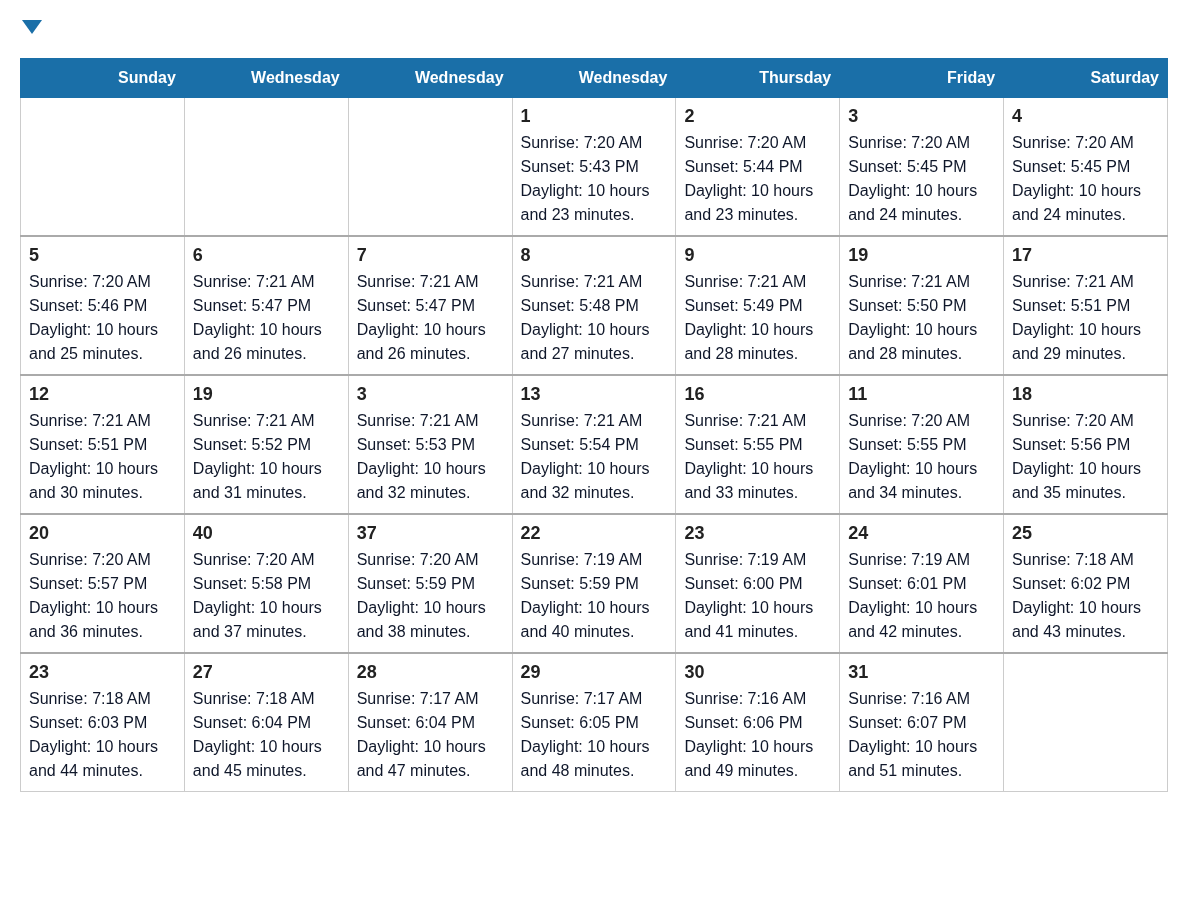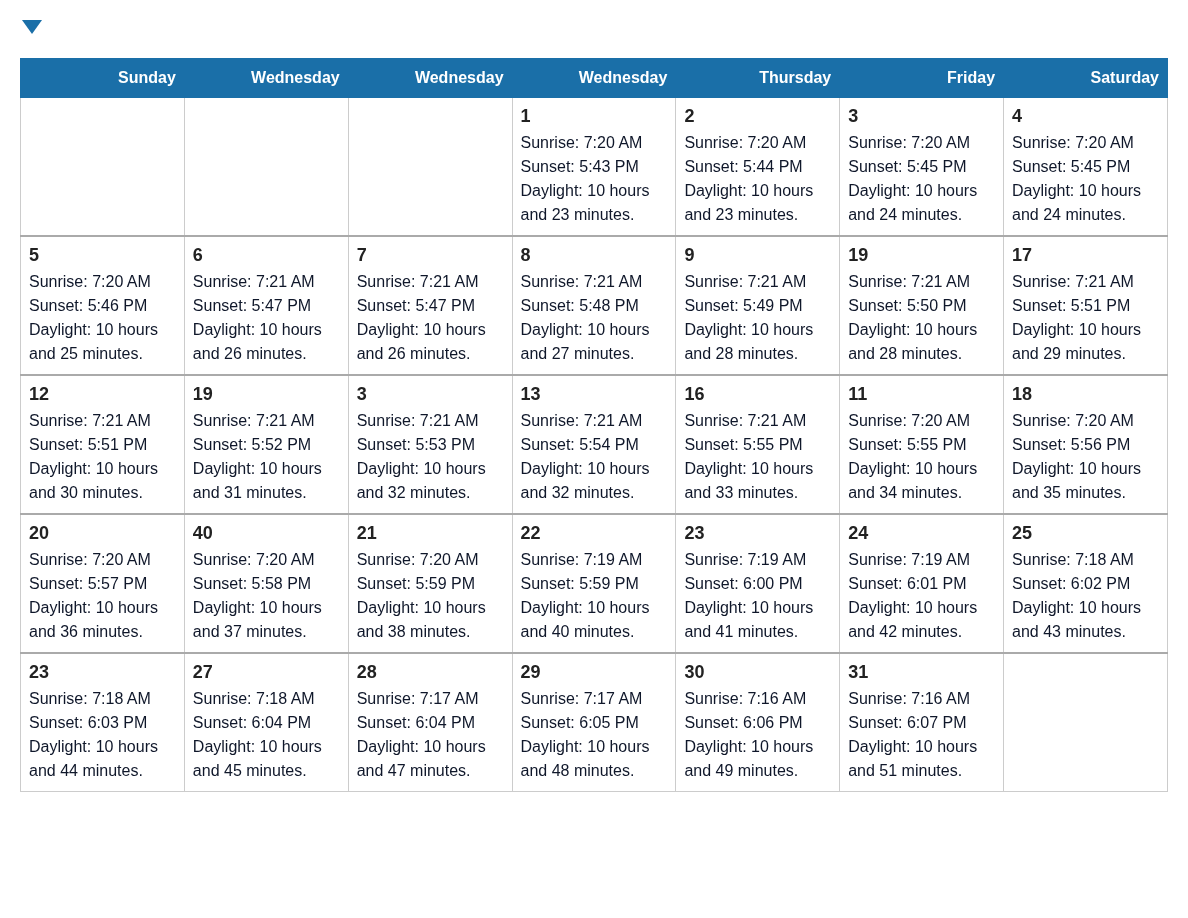--- a/index.html
+++ b/index.html
@@ -272,21 +272,21 @@
 and 36 minutes.</div>
         </td>
         <td>
           <div class="day-number">40</div>
           <div class="day-info" style="white-space: pre-line;">Sunrise: 7:20 AM
 Sunset: 5:58 PM
 Daylight: 10 hours
 and 37 minutes.</div>
         </td>
         <td>
-          <div class="day-number">21</div>
+          <div class="day-number">37</div>
           <div class="day-info" style="white-space: pre-line;">Sunrise: 7:20 AM
 Sunset: 5:59 PM
 Daylight: 10 hours
 and 38 minutes.</div>
         </td>
         <td>
           <div class="day-number">22</div>
           <div class="day-info" style="white-space: pre-line;">Sunrise: 7:19 AM
 Sunset: 5:59 PM
 Daylight: 10 hours

